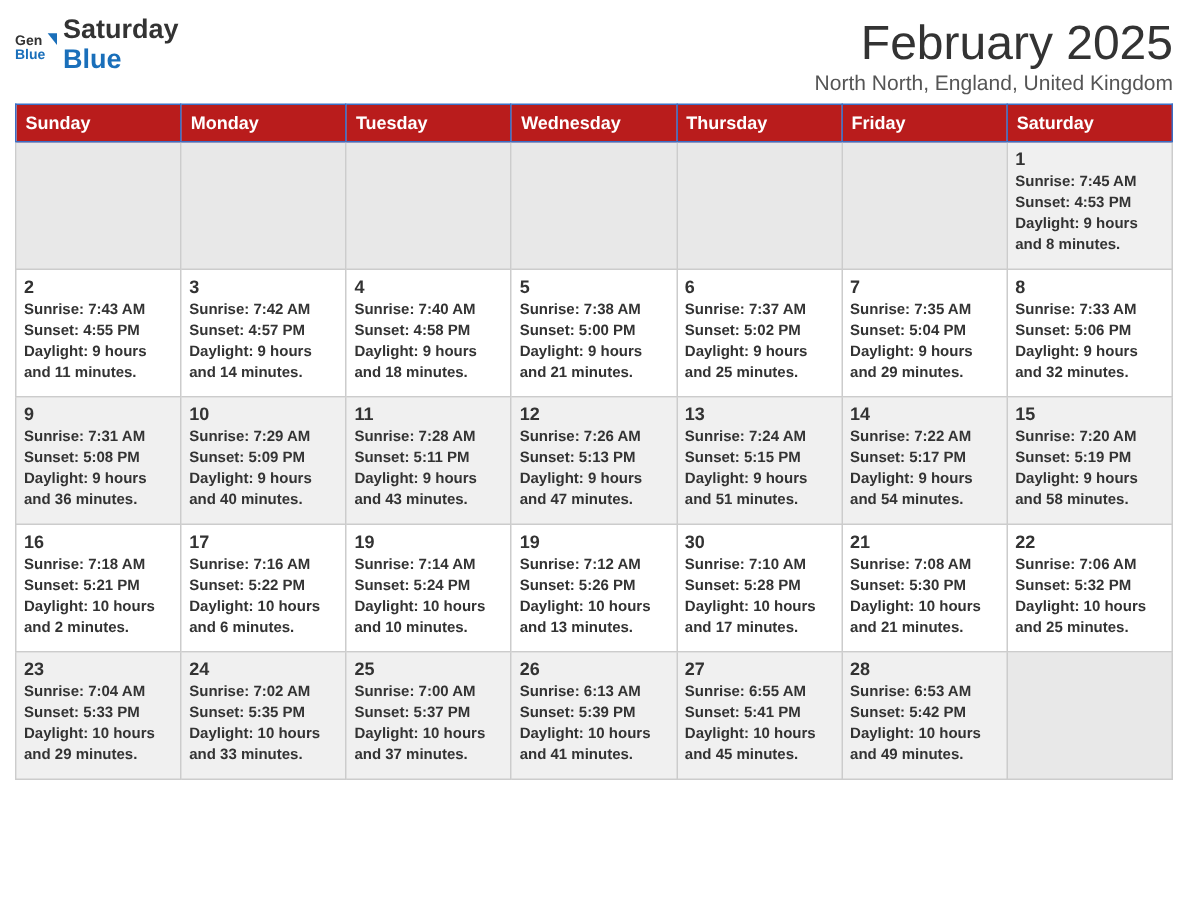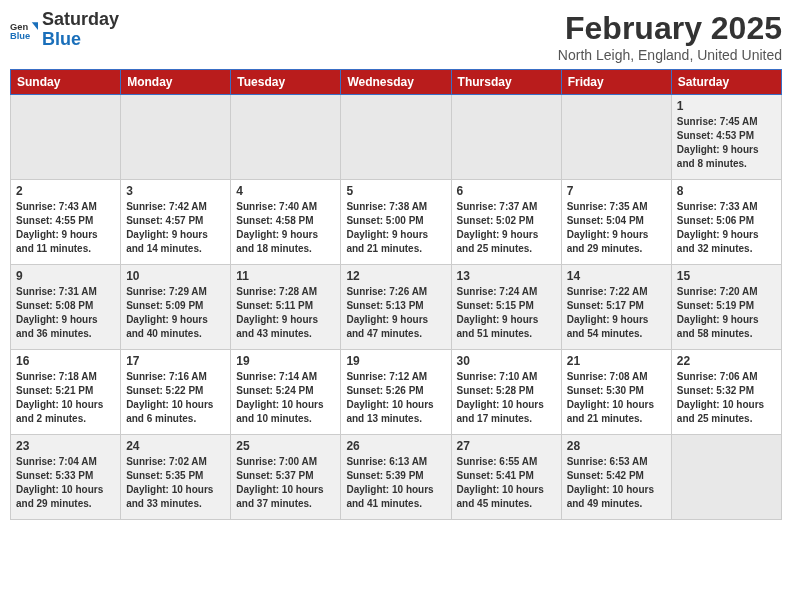--- a/index.html
+++ b/index.html
@@ -29,21 +29,21 @@
     }
     .logo-icon {
       width: 28px;
       height: 28px;
     }
     .title-block {
       text-align: right;
     }
     .month-title {
       font-size: 32px;
-      font-weight: bold;
+      font-weight: normal;
       color: #333;
     }
     .location {
       font-size: 14px;
       color: #555;
     }
     .calendar {
       width: 100%;
       border-collapse: collapse;
       border: 1px solid #ccc;
@@ -99,21 +99,21 @@
       <text x="0" y="30" font-size="12" font-weight="bold" fill="#1a6fba">Blue</text>
       <polygon points="28,8 36,8 36,18" fill="#1a6fba"></polygon>
     </svg>
     <div class="logo-text">
       <div>Saturday</div>
       <div style="color:#1a6fba">Blue</div>
     </div>
   </div>
   <div class="title-block">
     <div class="month-title">February 2025</div>
-    <div class="location">North Leigh, England, United United</div>
+    <div class="location">North North, England, United Kingdom</div>
   </div>
 </div>
 
 <table class="calendar">
   <thead>
     <tr id="weekday-header">
         <th>Sunday</th>
         <th>Monday</th>
         <th>Tuesday</th>
         <th>Wednesday</th>

